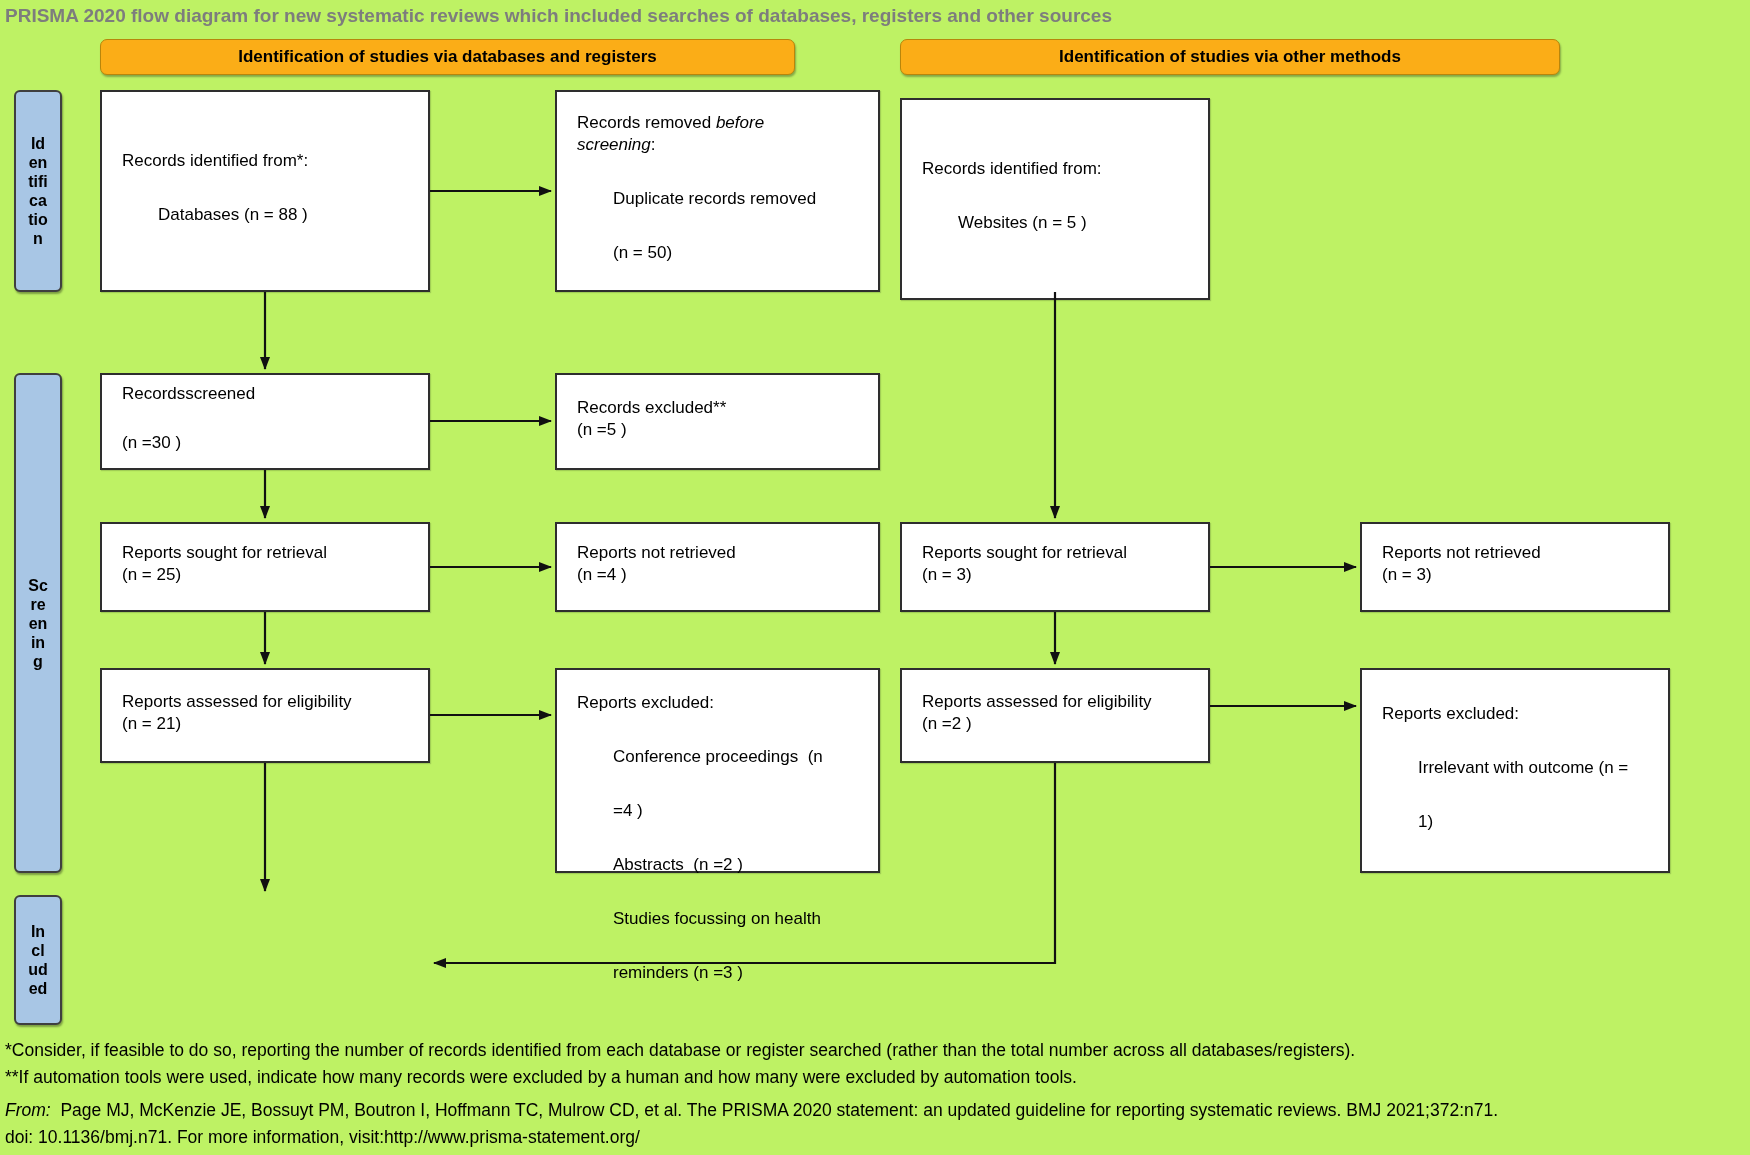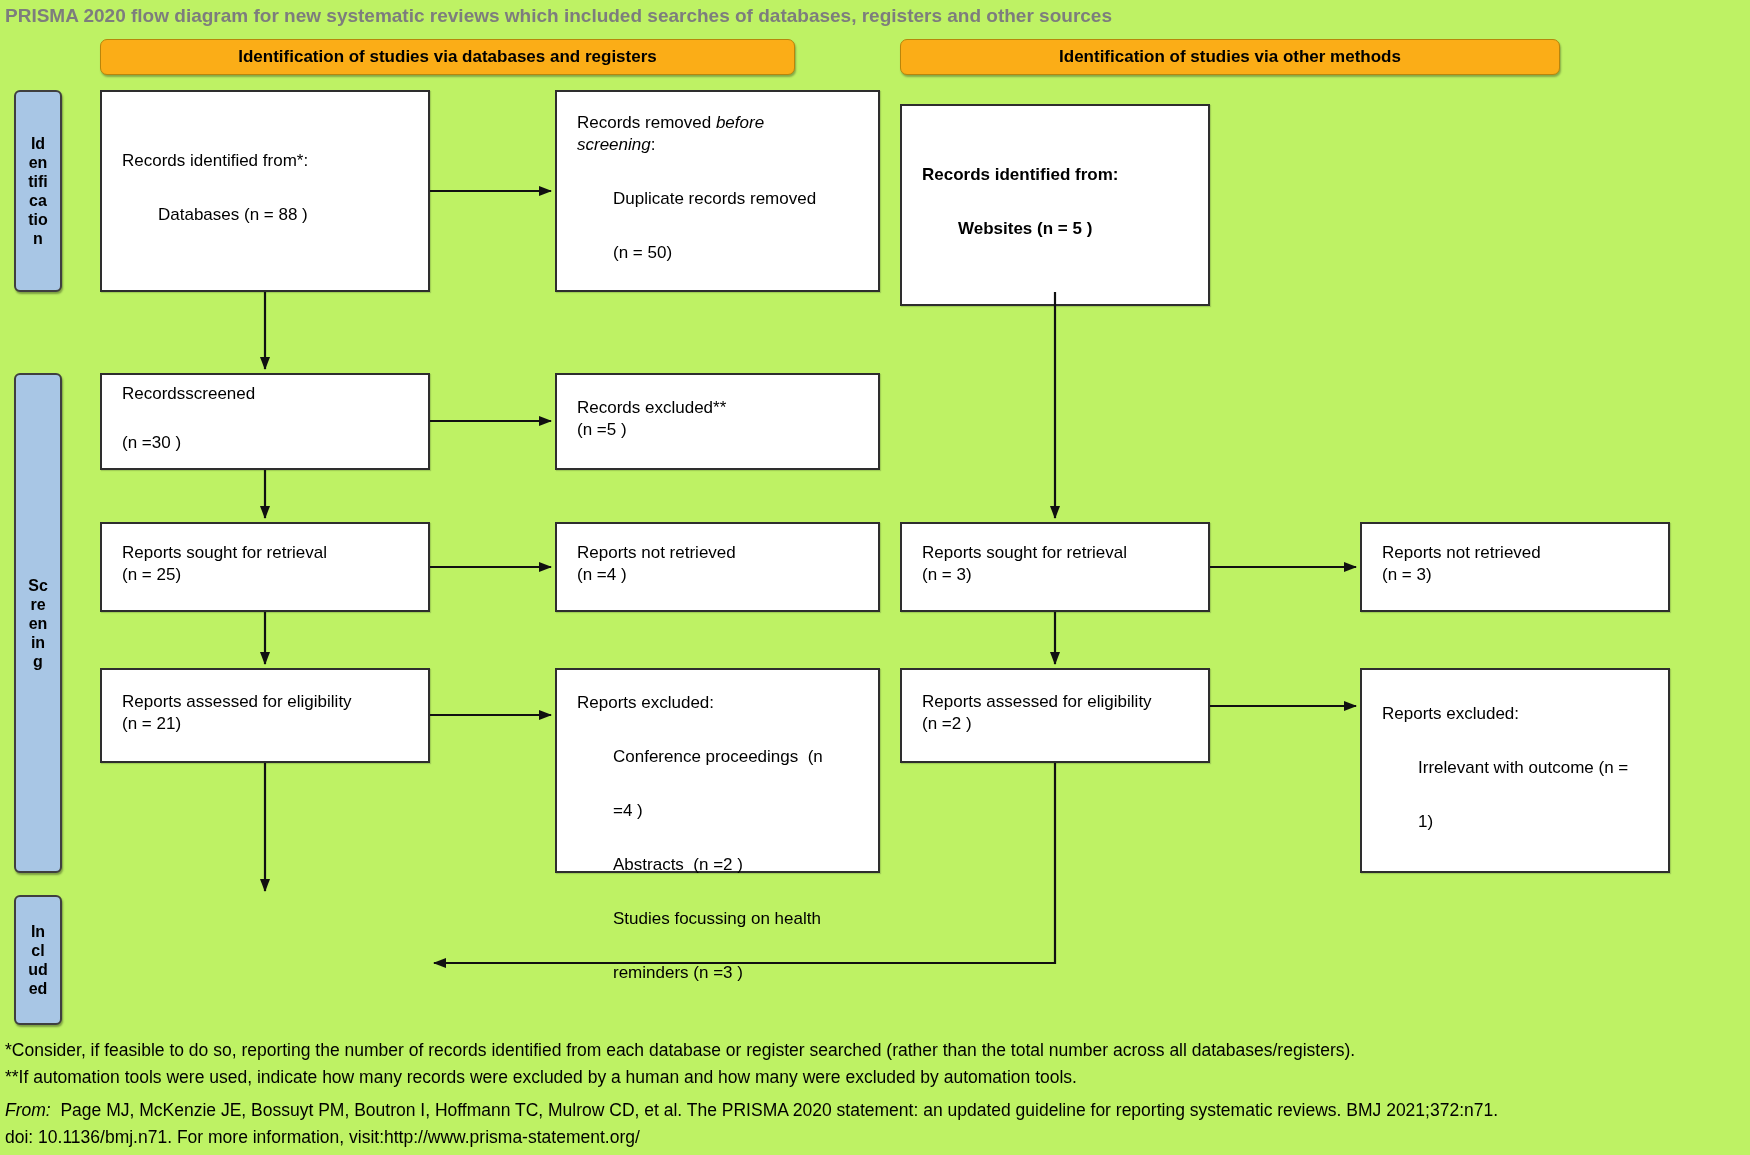--- a/index.html
+++ b/index.html
@@ -33,21 +33,21 @@
   #box-screened   { left:100px; top:373px; width:330px; height:97px;gap:27px;  }
   #box-sought     { left:100px; top:522px; width:330px; height:90px;  }
   #box-assessed   { left:100px; top:668px; width:330px; height:95px;  }
   #box-included   { left:100px; top:895px; width:330px; height:130px; }
   
   #box-removed       { left:555px; top:90px;  width:325px; height:202px; }
   #box-excluded      { left:555px; top:373px; width:325px; height:97px;  }
   #box-notretrieved  { left:555px; top:522px; width:325px; height:90px;  }
   #box-reasons       { left:555px; top:668px; width:325px; height:205px; }
   
-  #box-websites    { left:900px; top:104px;  width:310px; height:202px;font-weight:bold; }
+  #box-websites    { left:900px; top:98px;  width:310px; height:202px; }
   #box-sought-r    { left:900px; top:522px; width:310px; height:90px;  }
   #box-assessed-r  { left:900px; top:668px; width:310px; height:95px;  }
   
   #box-notretrieved-r { left:1360px; top:522px; width:310px; height:90px;  }
   #box-reasons-r      { left:1360px; top:668px; width:310px; height:205px; }
 
   #arrows { position:absolute; left:0; top:0; width:1750px; height:1155px; pointer-events:none; }
   #arrows path.l { fill:none; stroke:#111; stroke-width:2.2px; }
 
   .fn { position:absolute; left:5px; font-size:17.5px; color:#000; white-space:pre-wrap; }

